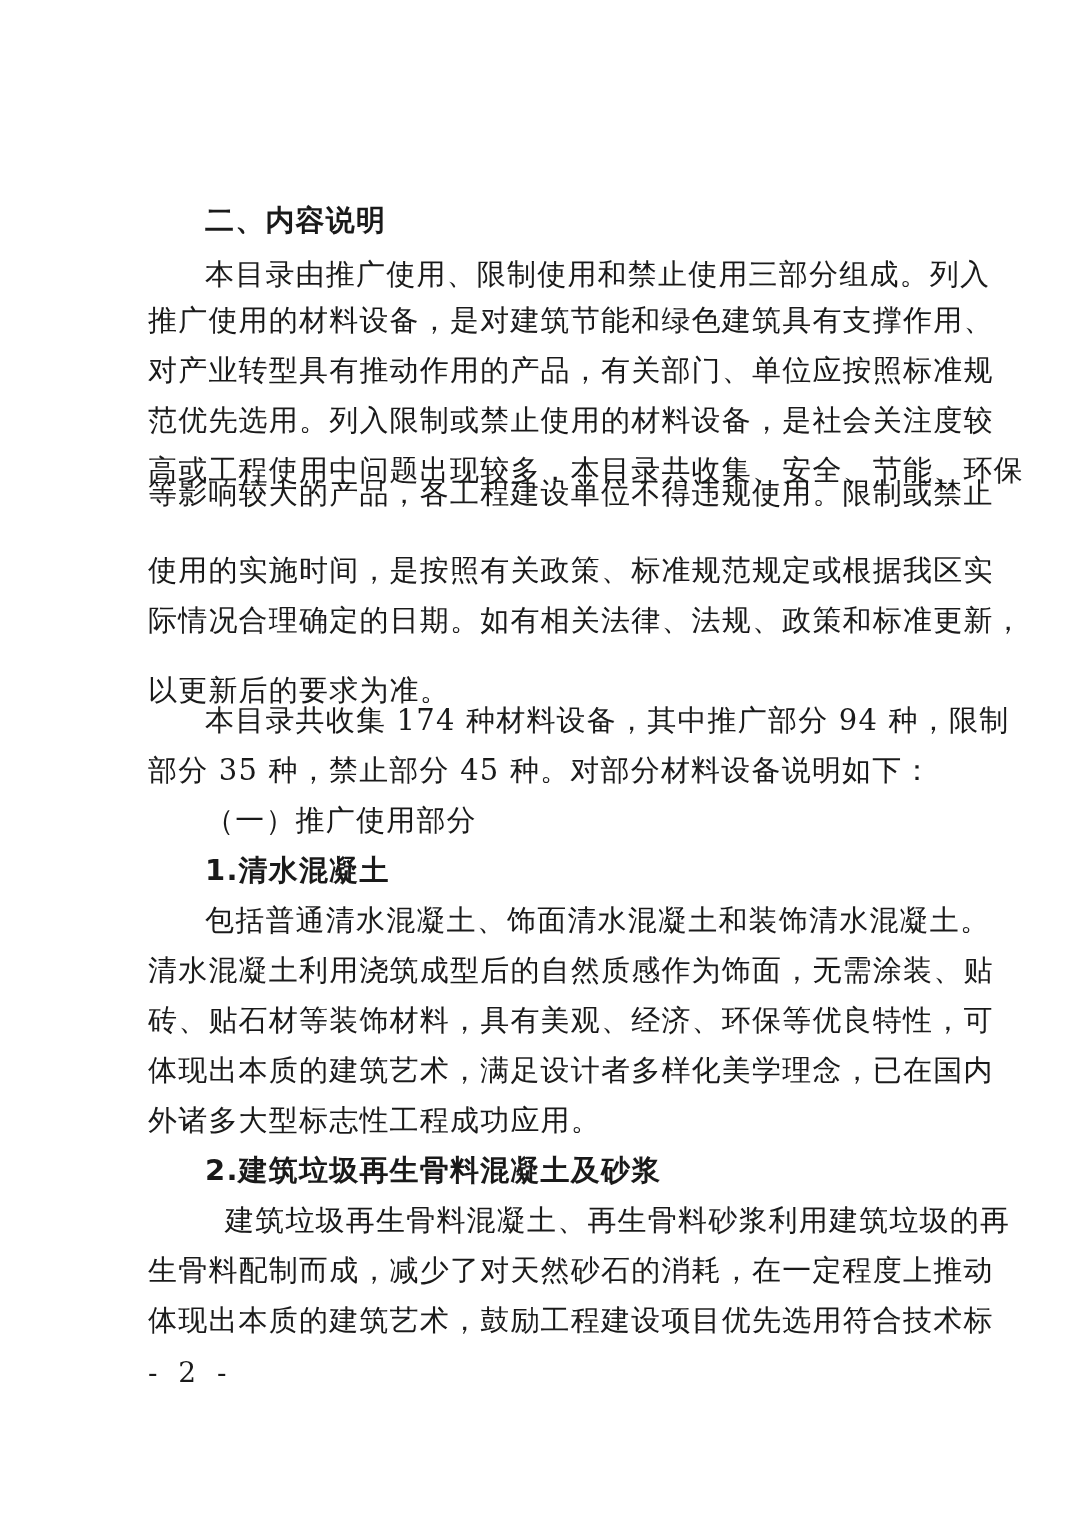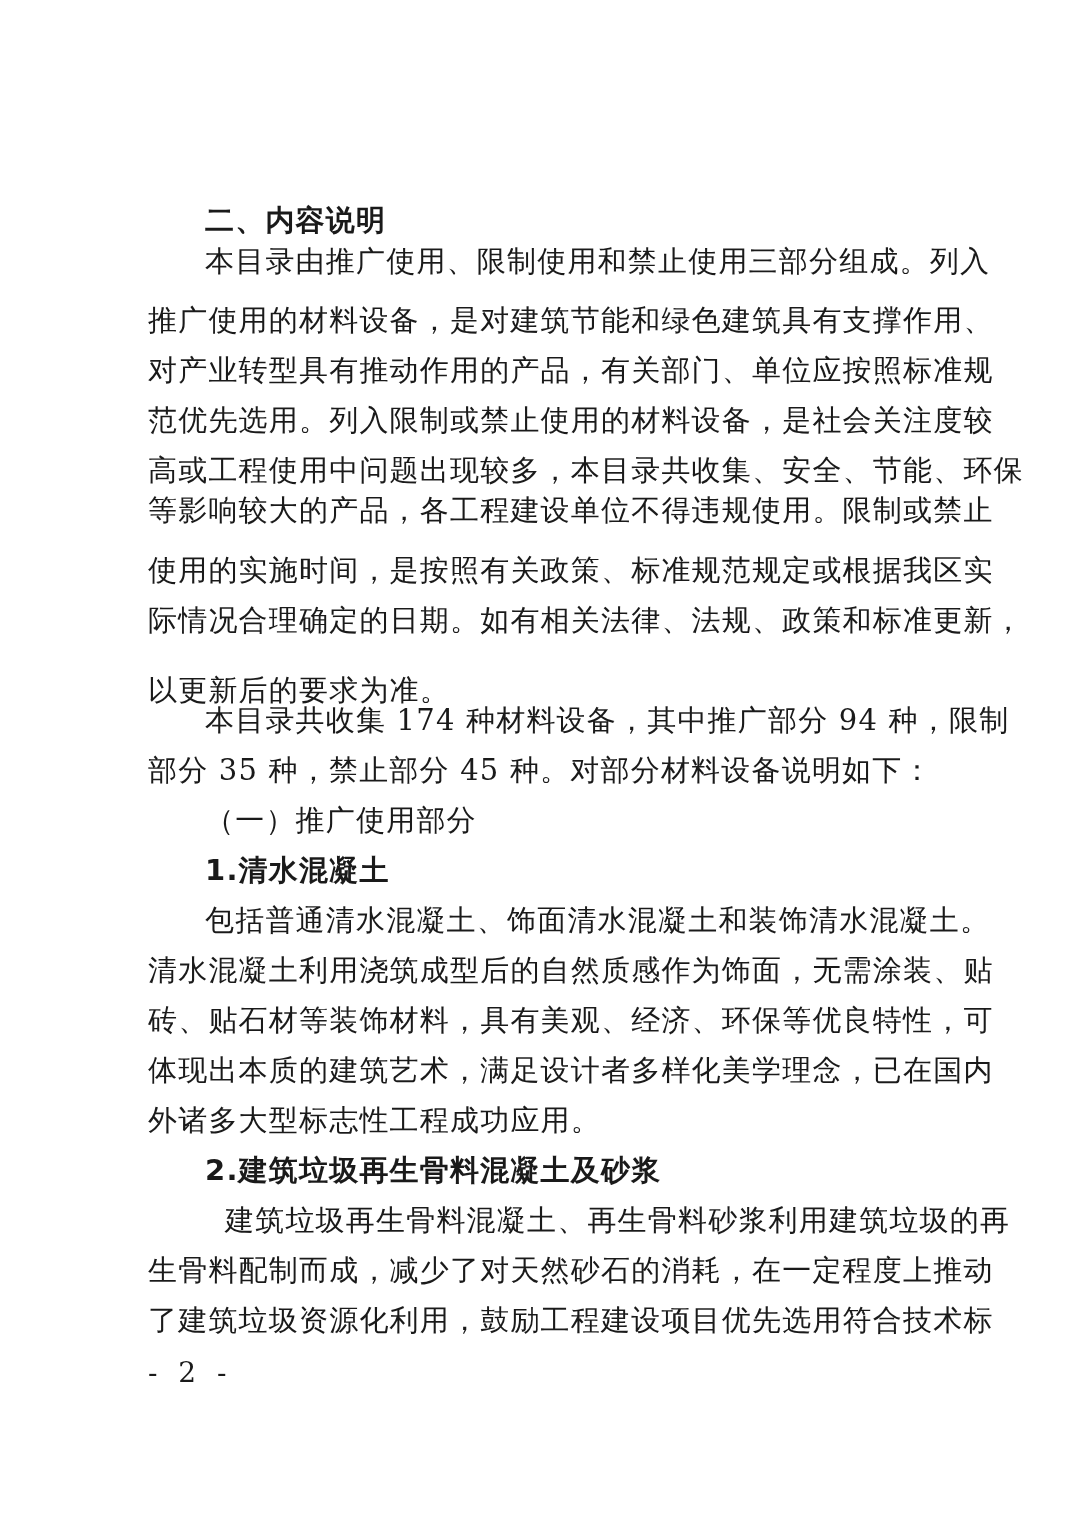--- a/index.html
+++ b/index.html
@@ -14,26 +14,26 @@
   .subhead { left:205px; }
   .pagenum { position:absolute; left:148px; top:1355px; font-size:28px; line-height:36px; letter-spacing:6px; }
 </style>
 </head>
 <body>
 
 <div class="page">
 
   <div class="line heading indent" style="top:202px;">二、内容说明</div>
 
-  <div class="line indent justify" style="top:243px;">本目录由推广使用、限制使用和禁止使用三部分组成。列入</div>
+  <div class="line indent justify" style="top:256px;">本目录由推广使用、限制使用和禁止使用三部分组成。列入</div>
   <div class="line justify" style="top:302px;">推广使用的材料设备，是对建筑节能和绿色建筑具有支撑作用、</div>
   <div class="line justify" style="top:352px;">对产业转型具有推动作用的产品，有关部门、单位应按照标准规</div>
   <div class="line justify" style="top:402px;">范优先选用。列入限制或禁止使用的材料设备，是社会关注度较</div>
   <div class="line justify" style="top:452px;">高或工程使用中问题出现较多，本目录共收集、安全、节能、环保</div>
-  <div class="line justify" style="top:492px;">等影响较大的产品，各工程建设单位不得违规使用。限制或禁止</div>
+  <div class="line justify" style="top:475px;">等影响较大的产品，各工程建设单位不得违规使用。限制或禁止</div>
   <div class="line justify" style="top:552px;">使用的实施时间，是按照有关政策、标准规范规定或根据我区实</div>
   <div class="line justify" style="top:602px;">际情况合理确定的日期。如有相关法律、法规、政策和标准更新，</div>
   <div class="line" style="top:672px;">以更新后的要求为准。</div>
 
   <div class="line indent justify" style="top:702px;">本目录共收集 174 种材料设备，其中推广部分 94 种，限制</div>
   <div class="line" style="top:752px;">部分 35 种，禁止部分 45 种。对部分材料设备说明如下：</div>
 
   <div class="line subhead" style="top:802px;">（一）推广使用部分</div>
 
   <div class="line subhead heading" style="top:852px; font-weight:bold;">1.清水混凝土</div>
@@ -41,16 +41,16 @@
   <div class="line indent justify" style="top:902px;">包括普通清水混凝土、饰面清水混凝土和装饰清水混凝土。</div>
   <div class="line justify" style="top:952px;">清水混凝土利用浇筑成型后的自然质感作为饰面，无需涂装、贴</div>
   <div class="line justify" style="top:1002px;">砖、贴石材等装饰材料，具有美观、经济、环保等优良特性，可</div>
   <div class="line justify" style="top:1052px;">体现出本质的建筑艺术，满足设计者多样化美学理念，已在国内</div>
   <div class="line" style="top:1102px;">外诸多大型标志性工程成功应用。</div>
 
   <div class="line subhead heading" style="top:1152px;">2.建筑垃圾再生骨料混凝土及砂浆</div>
 
   <div class="line indent justify" style="top:1202px;margin-left:20px;">建筑垃圾再生骨料混凝土、再生骨料砂浆利用建筑垃圾的再</div>
   <div class="line justify" style="top:1252px;">生骨料配制而成，减少了对天然砂石的消耗，在一定程度上推动</div>
-  <div class="line justify" style="top:1302px;">了建筑垃圾资源化利用，鼓励工程建设项目优先选用符合技术标</div>
+  <div class="line justify" style="top:1302px;">体现出本质的建筑艺术，鼓励工程建设项目优先选用符合技术标</div>
 
   <div class="pagenum">- 2 -</div>
 </div>
 
 </body></html>

